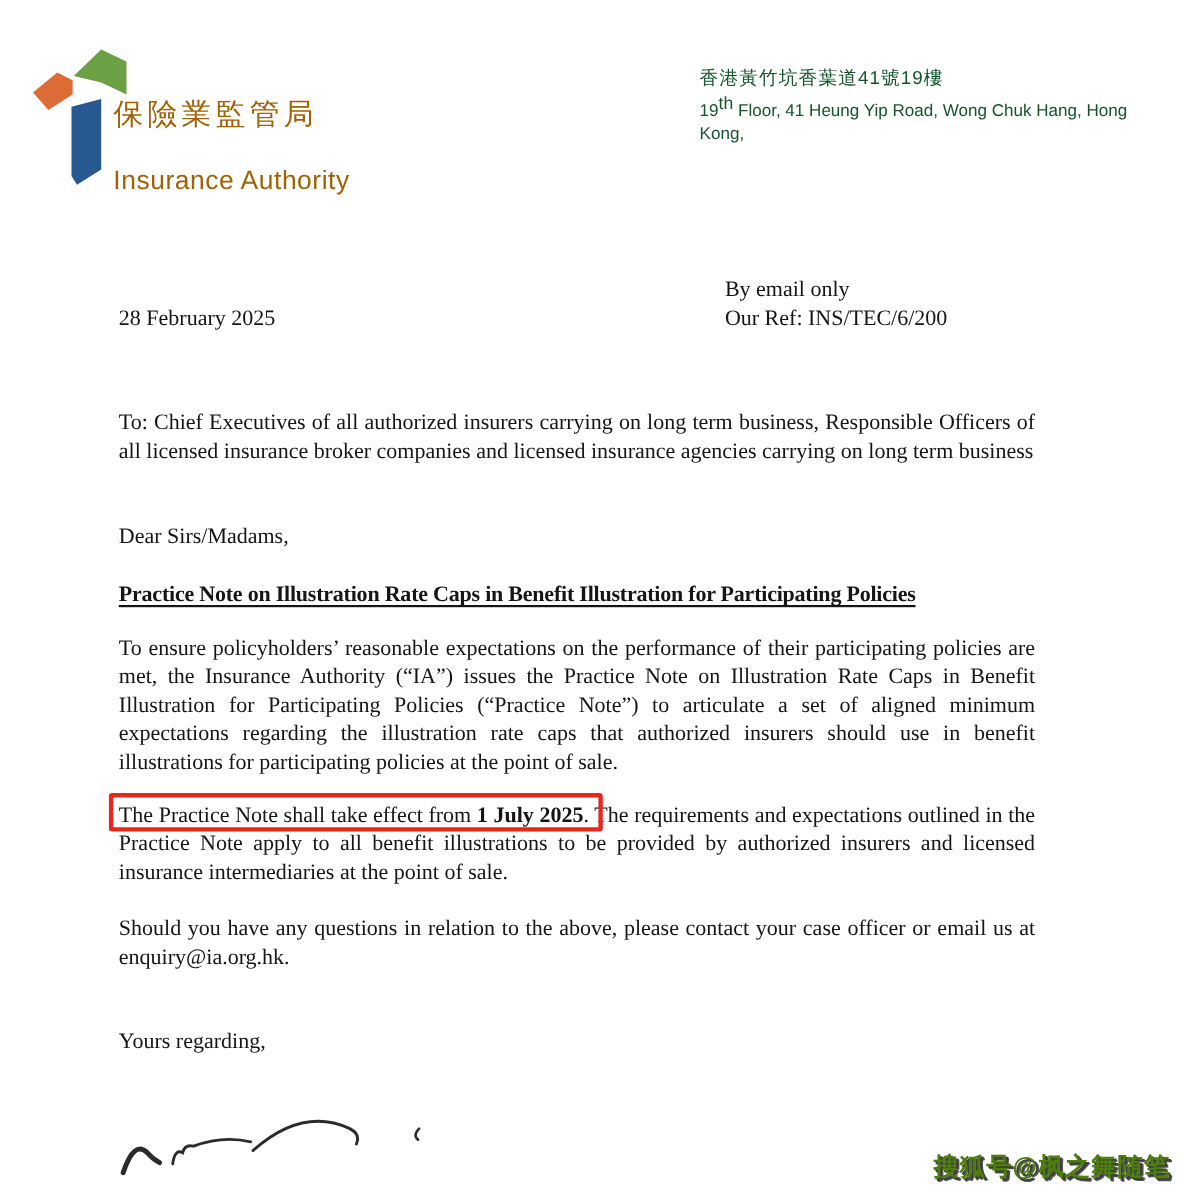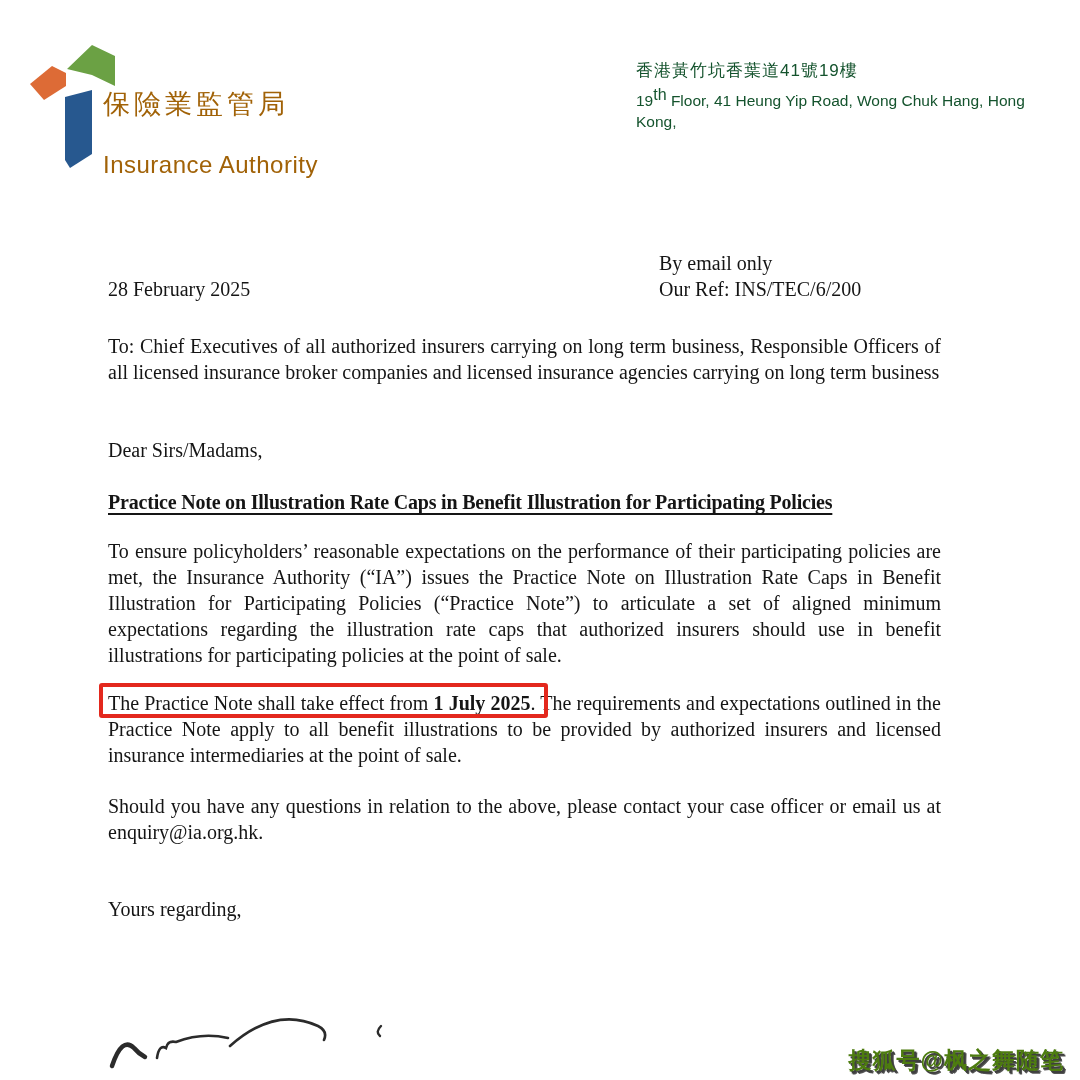--- a/index.html
+++ b/index.html
@@ -33,21 +33,21 @@
     font-size: 15px; line-height: 20.5px; margin-top: 6px; row-gap: 0;
   }
 
   
   .letter-body {
     position: absolute; left: 108px; top: 250px; width: 833px;
     font-size: 20px; line-height: 26px;
   }
   .meta-row { display: flex; justify-content: space-between; align-items: flex-end; }
   .meta-right { width: 282px; }
-  .recipient { margin-top: 31px; text-align: justify; }
+  .recipient { margin-top: 69px; text-align: justify; }
   .salutation { margin-top: 52px; }
   .subject {
     margin-top: 26px; font-weight: bold; white-space: nowrap; letter-spacing: -0.2px;
   }
   .subject .subject-text {
     text-decoration: underline;
     text-decoration-thickness: 2px;
     text-underline-offset: 4px;
   }
   .para { text-align: justify; }

